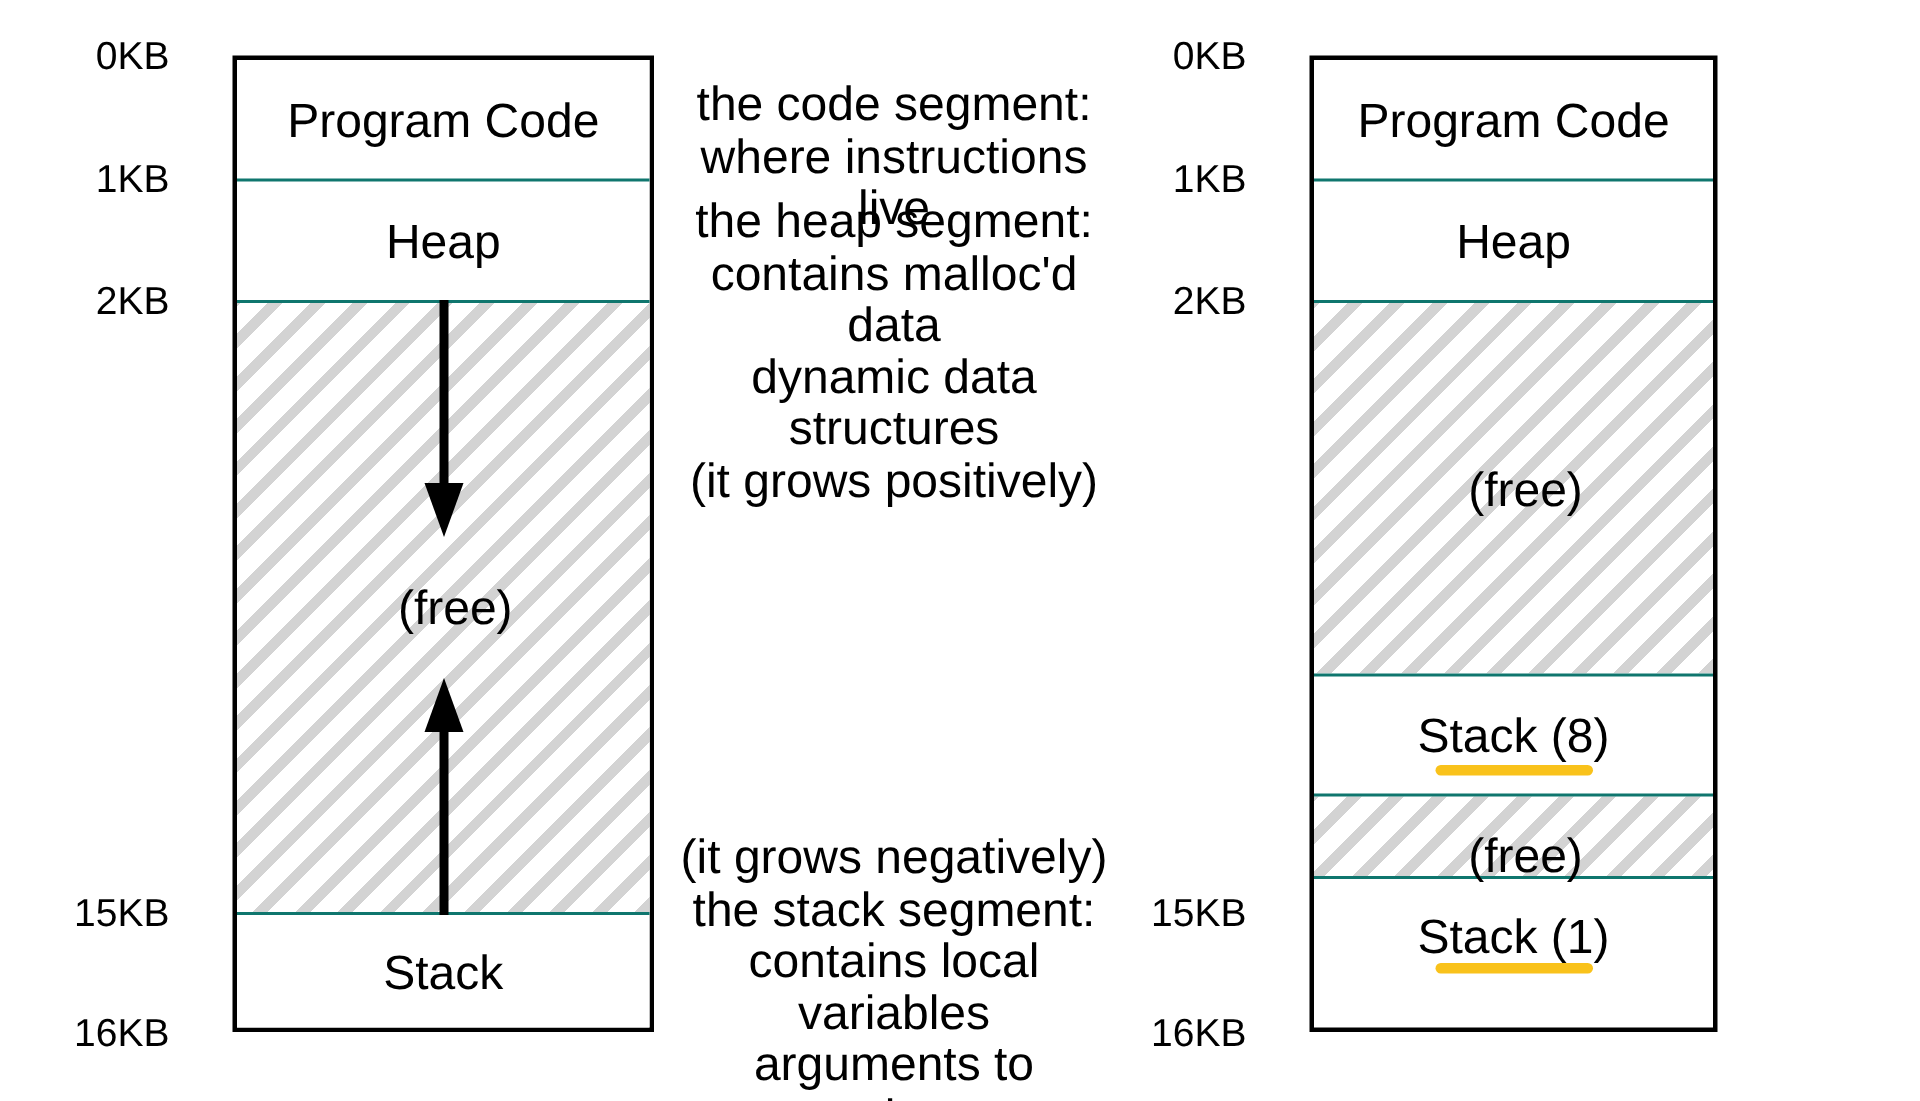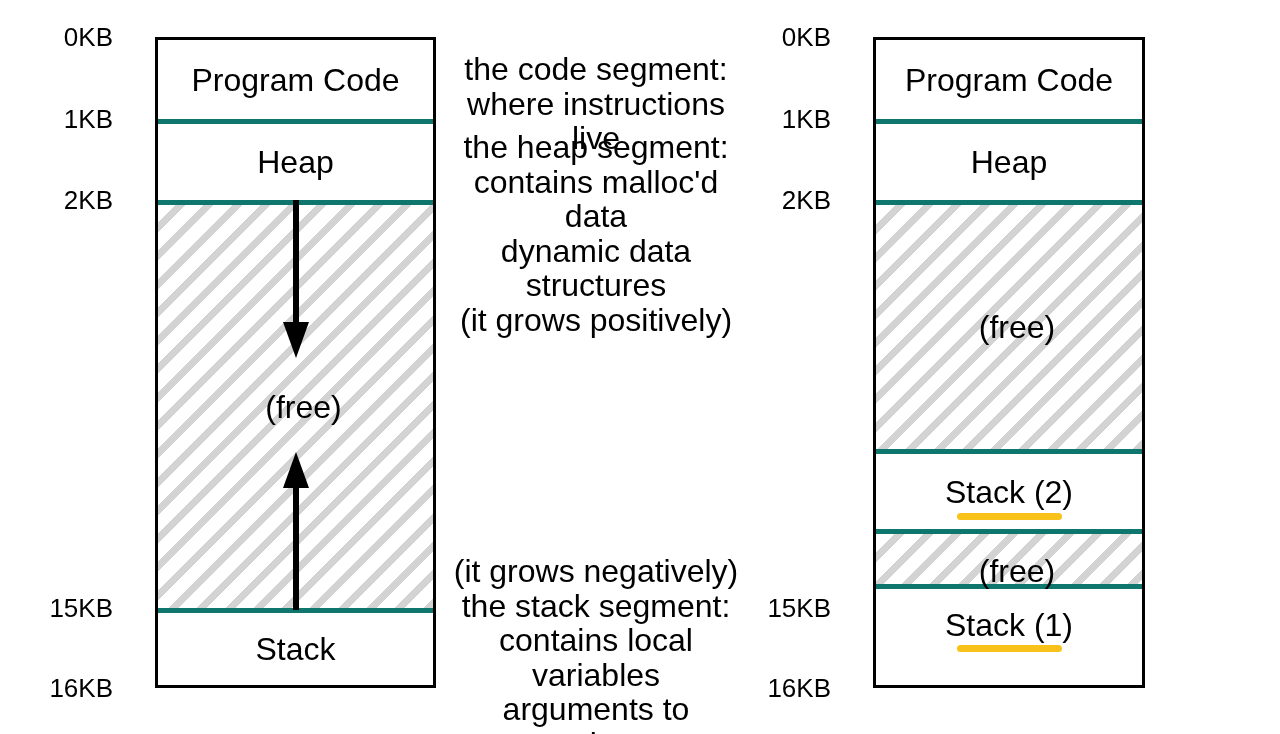--- a/index.html
+++ b/index.html
@@ -45,21 +45,21 @@
     position: absolute;
     left: 0;
     right: 0;
     box-sizing: border-box;
     background: #ffffff;
     display: flex;
     align-items: center;
     justify-content: center;
   }
   .seg.divider-top {
-    border-top: 5px solid #0f766e;
+    border-top: 2px solid #0f766e;
   }
   .seg.hatched {
     background-color: #ffffff;
     background-image: repeating-linear-gradient(
       -45deg,
       #d3d3d3 0px,
       #d3d3d3 7px,
       #ffffff 7px,
       #ffffff 20px
     );
@@ -167,21 +167,21 @@
 
     <div class="seg divider-top" style="top:79px; height:81px;">
       <span class="seg-label">Heap</span>
     </div>
 
     <div class="seg divider-top hatched" style="top:160px; height:249px;">
       <span class="seg-label">(free)</span>
     </div>
 
     <div class="seg divider-top" style="top:409px; height:80px;">
-      <span class="seg-label with-underline">Stack (2)</span>
+      <span class="seg-label with-underline">Stack (8)</span>
       <span class="hl-underline" style="left:81px; width:105px; top:59px;"></span>
     </div>
 
     <div class="seg divider-top hatched" style="top:489px; height:79px;">
       <span class="seg-label">(free)</span>
     </div>
 
     <div class="seg divider-top" style="top:544px; height:77px;">
       <span class="seg-label with-underline">Stack (1)</span>
       <span class="hl-underline" style="left:81px; width:105px; top:56px;"></span>

